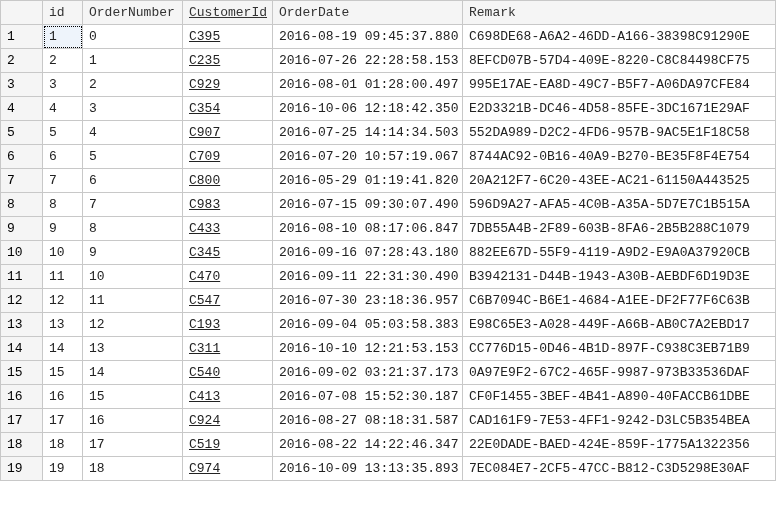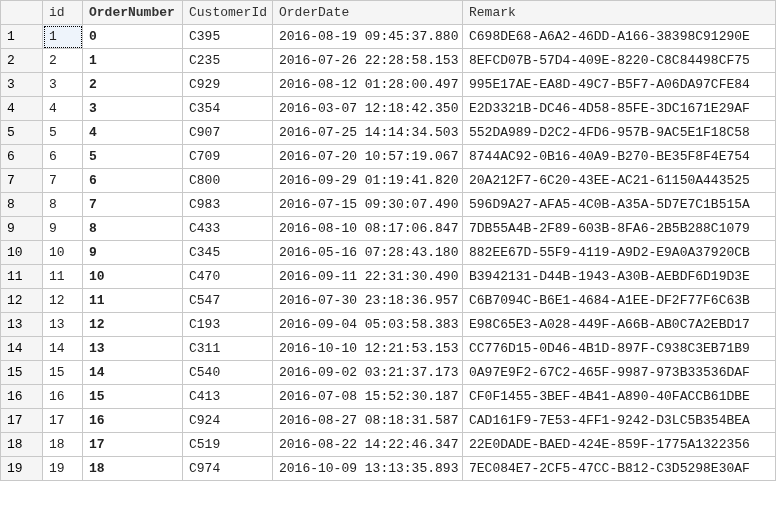--- a/index.html
+++ b/index.html
@@ -31,22 +31,22 @@
     color: #333;
   }
   td.rownum {
     background: #f5f5f5;
     text-align: left;
     color: #000;
     width: 42px;
   }
   th.corner { width: 42px; }
   .col-id { width: 40px; }
-  .col-ord { width: 100px; font-weight: bold; }
-  .col-cust { width: 90px; }
+  .col-ord { width: 100px; }
+  .col-cust { width: 90px; text-decoration: underline; }
   .col-date { width: 190px; }
   .col-remark { }
   td.selected {
     outline: 1px dotted #000;
     outline-offset: -2px;
     background: #eef4fb;
   }
 </style>
 </head>
 <body>
@@ -77,29 +77,29 @@
         <td class="col-ord">1</td>
         <td class="col-cust">C235</td>
         <td class="col-date">2016-07-26 22:28:58.153</td>
         <td class="col-remark">8EFCD07B-57D4-409E-8220-C8C84498CF75</td>
       </tr>
       <tr>
         <td class="rownum">3</td>
         <td class="col-id">3</td>
         <td class="col-ord">2</td>
         <td class="col-cust">C929</td>
-        <td class="col-date">2016-08-12 01:28:00.497</td>
+        <td class="col-date">2016-08-01 01:28:00.497</td>
         <td class="col-remark">995E17AE-EA8D-49C7-B5F7-A06DA97CFE84</td>
       </tr>
       <tr>
         <td class="rownum">4</td>
         <td class="col-id">4</td>
         <td class="col-ord">3</td>
         <td class="col-cust">C354</td>
-        <td class="col-date">2016-03-07 12:18:42.350</td>
+        <td class="col-date">2016-10-06 12:18:42.350</td>
         <td class="col-remark">E2D3321B-DC46-4D58-85FE-3DC1671E29AF</td>
       </tr>
       <tr>
         <td class="rownum">5</td>
         <td class="col-id">5</td>
         <td class="col-ord">4</td>
         <td class="col-cust">C907</td>
         <td class="col-date">2016-07-25 14:14:34.503</td>
         <td class="col-remark">552DA989-D2C2-4FD6-957B-9AC5E1F18C58</td>
       </tr>
@@ -109,21 +109,21 @@
         <td class="col-ord">5</td>
         <td class="col-cust">C709</td>
         <td class="col-date">2016-07-20 10:57:19.067</td>
         <td class="col-remark">8744AC92-0B16-40A9-B270-BE35F8F4E754</td>
       </tr>
       <tr>
         <td class="rownum">7</td>
         <td class="col-id">7</td>
         <td class="col-ord">6</td>
         <td class="col-cust">C800</td>
-        <td class="col-date">2016-09-29 01:19:41.820</td>
+        <td class="col-date">2016-05-29 01:19:41.820</td>
         <td class="col-remark">20A212F7-6C20-43EE-AC21-61150A443525</td>
       </tr>
       <tr>
         <td class="rownum">8</td>
         <td class="col-id">8</td>
         <td class="col-ord">7</td>
         <td class="col-cust">C983</td>
         <td class="col-date">2016-07-15 09:30:07.490</td>
         <td class="col-remark">596D9A27-AFA5-4C0B-A35A-5D7E7C1B515A</td>
       </tr>
@@ -133,21 +133,21 @@
         <td class="col-ord">8</td>
         <td class="col-cust">C433</td>
         <td class="col-date">2016-08-10 08:17:06.847</td>
         <td class="col-remark">7DB55A4B-2F89-603B-8FA6-2B5B288C1079</td>
       </tr>
       <tr>
         <td class="rownum">10</td>
         <td class="col-id">10</td>
         <td class="col-ord">9</td>
         <td class="col-cust">C345</td>
-        <td class="col-date">2016-05-16 07:28:43.180</td>
+        <td class="col-date">2016-09-16 07:28:43.180</td>
         <td class="col-remark">882EE67D-55F9-4119-A9D2-E9A0A37920CB</td>
       </tr>
       <tr>
         <td class="rownum">11</td>
         <td class="col-id">11</td>
         <td class="col-ord">10</td>
         <td class="col-cust">C470</td>
         <td class="col-date">2016-09-11 22:31:30.490</td>
         <td class="col-remark">B3942131-D44B-1943-A30B-AEBDF6D19D3E</td>
       </tr>

